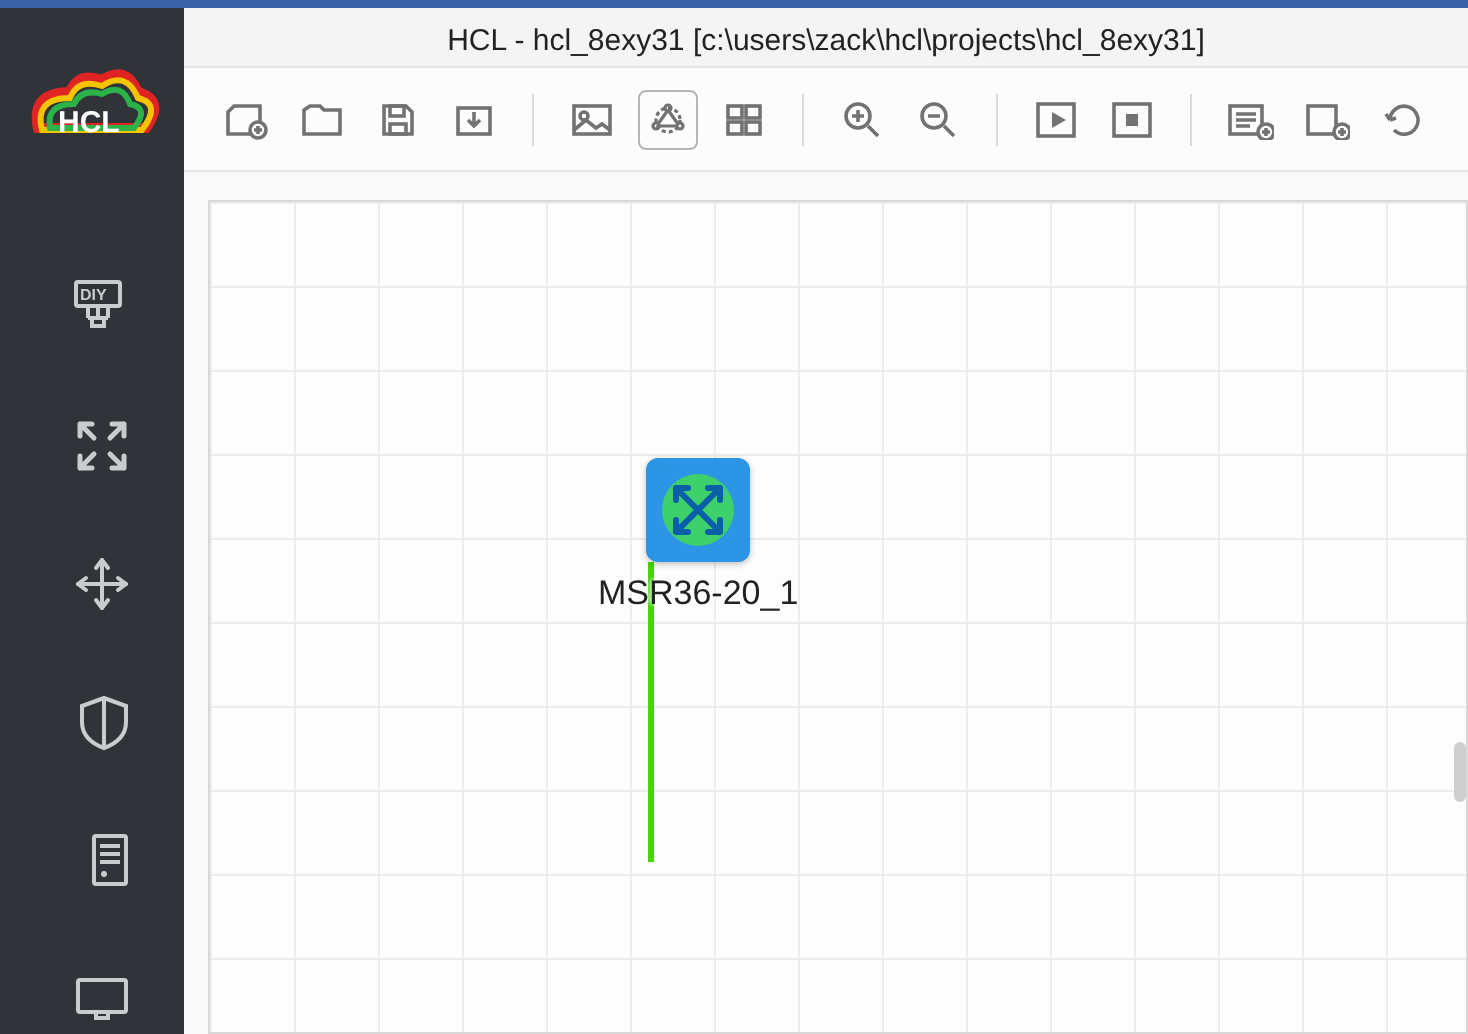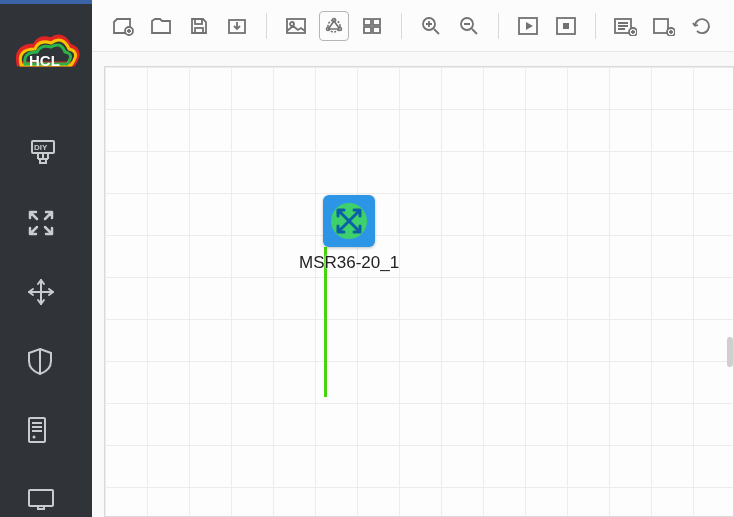--- a/index.html
+++ b/index.html
@@ -28,21 +28,21 @@
     width: 70px;
     height: 48px;
     margin-top: 28px;
     margin-bottom: 40px;
   }
   .side-btn {
     width: 40px; height: 40px;
     margin: 16px 0;
     display: flex;
     align-items: center;
-    justify-content: flex-start;
+    justify-content: flex-end;
     cursor: pointer;
     color: #bef264;
   }
   .main {
     position: absolute;
     left: 92px; top: 0;
     right: 0; bottom: 0;
     display: flex;
     flex-direction: column;
   }
@@ -191,20 +191,26 @@
     <svg width="30" height="24" viewBox="0 0 30 24">
         <g fill="none" stroke="#c8cccf" stroke-width="2">
       <rect x="3" y="3" width="24" height="16" rx="1"></rect>
           <path d="M12 19 v3 h6 v-3"></path>
     </g>
       </svg>
   </div>
 </div>
 
 <div class="main">
+  <div class="titlebar">
+    <span>HCL</span>
+    <span> - </span>
+    <span>hcl_8exy31</span>
+    <span> [</span><span>c:\users\zack\hcl\projects\hcl_8exy31</span><span>]</span>
+  </div>
 
   <div class="toolbar">
     <div class="tool-btn">
       <svg width="22" height="20">
           <g fill="none" stroke="#727272" stroke-width="1.8">
             <path d="M2 6 l3 -3 h13 v14 h-16 Z"></path>
             <circle cx="17" cy="15" r="4" fill="#fcfcfc"></circle>
             <path d="M17 13 v4 M15 15 h4"></path>
           </g>
         </svg>

